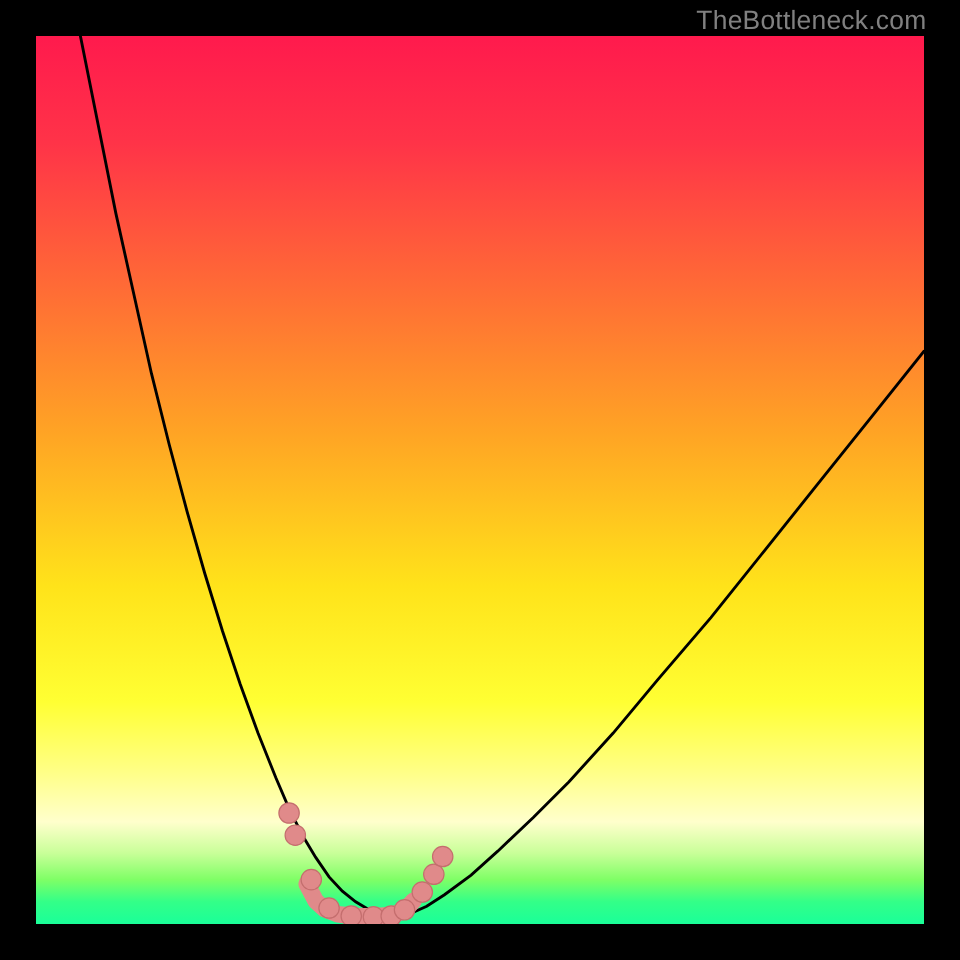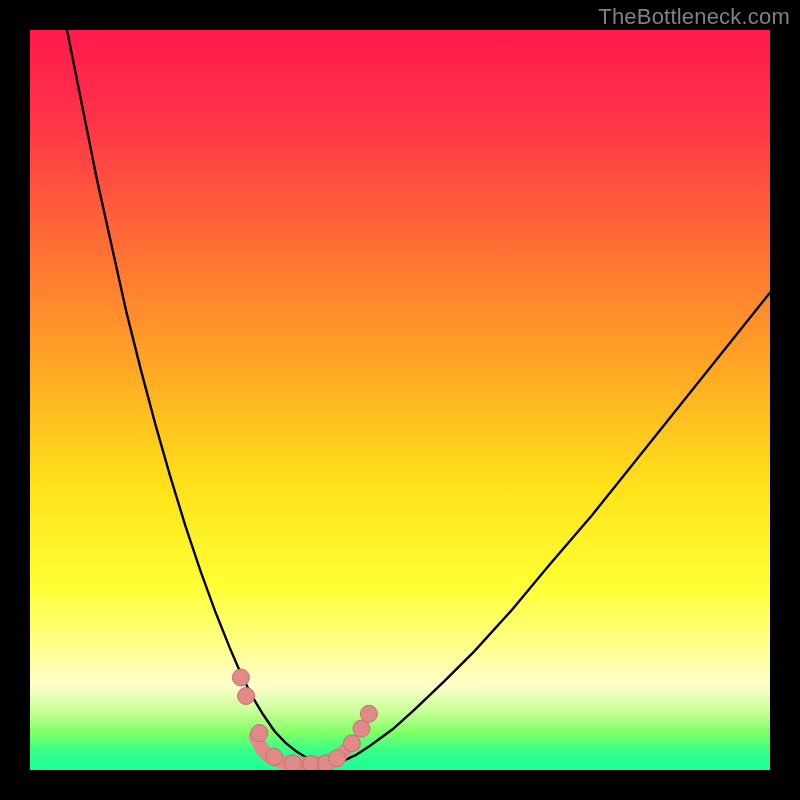--- a/index.html
+++ b/index.html
@@ -30,21 +30,21 @@
     position: absolute;
     inset: 0;
   }
   .curves {
     position: absolute;
     inset: 0;
   }
   .watermark {
     position: absolute;
     top: 4px;
-    right: 10px;
+    right: 28px;
     font-family: Arial, Helvetica, sans-serif;
     font-size: 22px;
     color: #808080;
     letter-spacing: 0.2px;
   }
 </style>
 </head>
 <body>
 
 <div class="frame">

